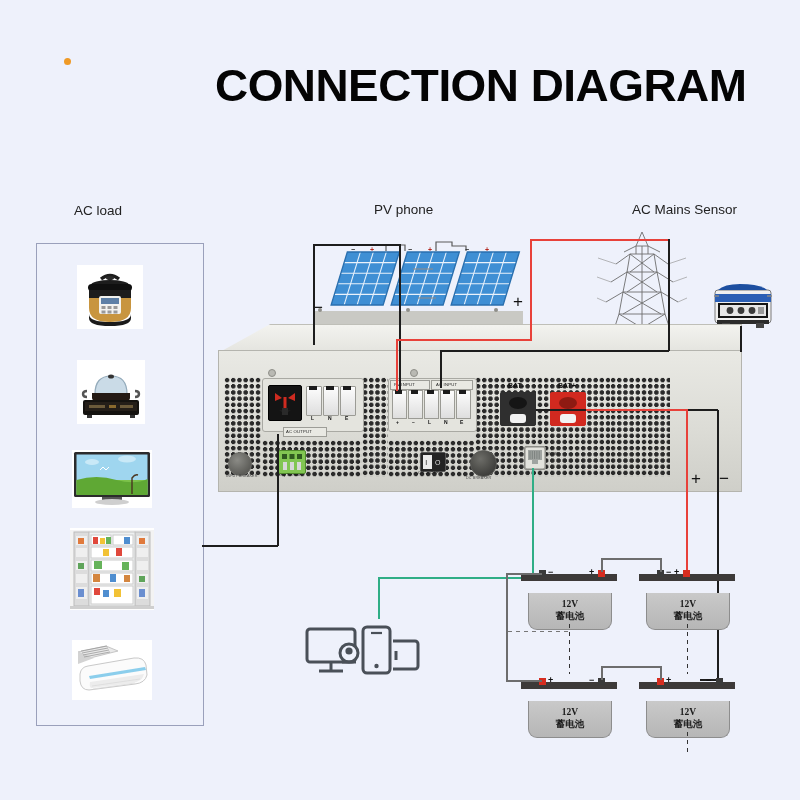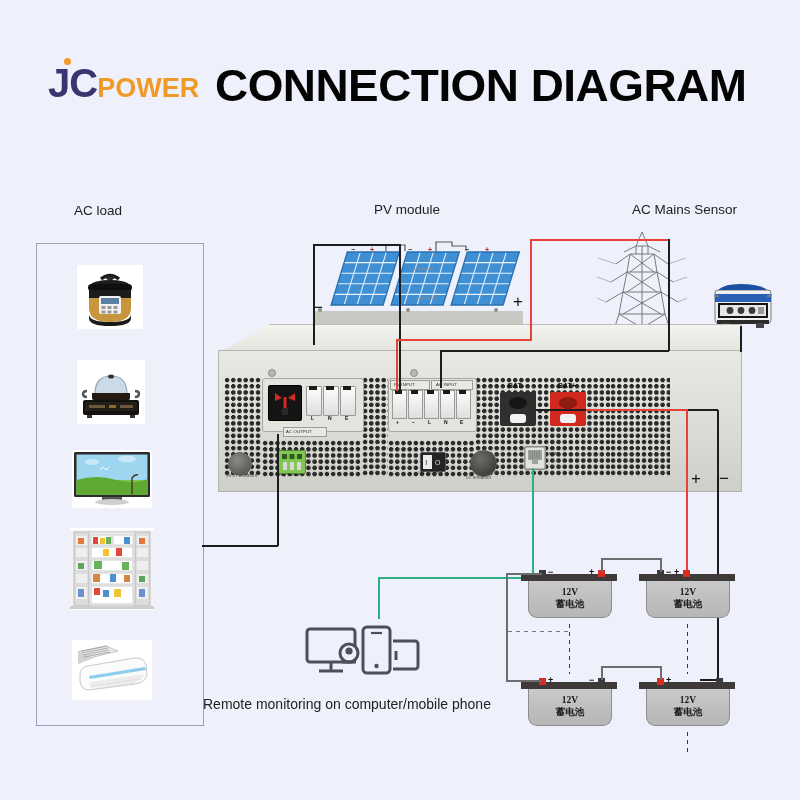--- a/index.html
+++ b/index.html
@@ -54,45 +54,42 @@
            clip-path:polygon(10% 0,100% 0,100% 100%,0 100%);}
   .vent{background-image:radial-gradient(#2a2a2a 46%, transparent 48%);
         background-size:6.2px 6.2px;}
   .panel-plate{background:#e4e4de;border:1px solid #a9a9a3;border-radius:3px;}
   .term-white{background:linear-gradient(180deg,#fdfdfd,#dedede);border:1px solid #9b9b95;}
   .term-slot{background:#1b1b1b;}
   .lbl-tiny{font-size:4.2px;color:#1a1a1a;white-space:nowrap;letter-spacing:.2px;}
   .lbl-micro{font-size:5px;color:#111;white-space:nowrap;font-weight:bold;}
   .socket{background:#141414;border:1px solid #000;border-radius:2px;}
   .bat-body{background:linear-gradient(180deg,#c9c9c9,#b6b6b6);
-            border:1px solid #8d8d8d;border-top:none;border-radius:0 0 9px 9px;}
+            border:1px solid #8d8d8d;border-top:none;border-radius:0 0 9px 9px;margin-top:12px;}
   .bat-txt{font-size:9.5px;color:#1a1a1a;text-align:center;line-height:12px;
            font-family:"Liberation Serif",serif;font-weight:bold;}
   .post-red{background:#d62d20;}
   .post-blk{background:#3a3a3a;}
   .sign{font-size:9px;color:#111;font-weight:bold;}
 
   .plusbig{font-size:17px;color:#111;font-weight:400;}
   .footnote{font-size:12.5px;color:#333;}
   .monitor-cap{font-size:14px;color:#222;white-space:nowrap;}
 </style>
 </head>
 <body>
 
 <div id="stage">
 
-  <div class="abs logo">
-    <span class="logo-jc">JC</span><span class="logo-pow">POWER</span>
-  </div>
   <div class="logo-dot"></div>
 
   <div class="abs title">CONNECTION DIAGRAM</div>
 
   <div class="abs seclabel" style="left:74px;top:203px;">AC load</div>
-  <div class="abs seclabel" style="left:374px;top:202px;">PV module</div>
+  <div class="abs seclabel" style="left:374px;top:202px;">PV phone</div>
   <div class="abs seclabel" style="left:632px;top:202px;">AC Mains Sensor</div>
 
   <div class="abs loadframe"></div>
 
   <div class="abs appl" style="left:77px;top:265px;width:66px;height:64px;">
     <svg width="66" height="64" viewBox="0 0 66 64">
       <ellipse cx="33" cy="20" rx="19" ry="5" fill="#1d1d1d"></ellipse>
       <path d="M24 14 q9 -7 18 0" stroke="#1d1d1d" stroke-width="3.4" fill="none"></path>
       <rect x="11" y="19" width="44" height="7" rx="3.5" fill="#101010"></rect>
       <path d="M12 25 h42 v18 q0 14 -21 14 q-21 0 -21 -14 z" fill="#c8953f"></path>
@@ -596,17 +593,16 @@
       <path d="M37 37 h14" stroke="#4a5058" stroke-width="3"></path>
 
       <rect x="58" y="2" width="27" height="46" rx="4" fill="#eef1fb" stroke="#4a5058" stroke-width="3"></rect>
       <path d="M66 8 h11" stroke="#4a5058" stroke-width="2.2"></path>
       <circle cx="71.5" cy="41" r="2.2" fill="#4a5058"></circle>
 
       <path d="M88 16 h22 a3 3 0 0 1 3 3 v22 a3 3 0 0 1 -3 3 h-22" fill="none" stroke="#4a5058" stroke-width="3"></path>
       <path d="M91 26 v9" stroke="#4a5058" stroke-width="3"></path>
     </svg>
   </div>
-  <div class="abs monitor-cap" style="left:203px;top:696px;">Remote monitoring on computer/mobile phone</div>
 
   <div class="abs footnote" style="left:38px;top:792px;width:740px;height:8px;overflow:hidden;color:#5a5a6a;"></div>
 
 </div>
 
 </body></html>

